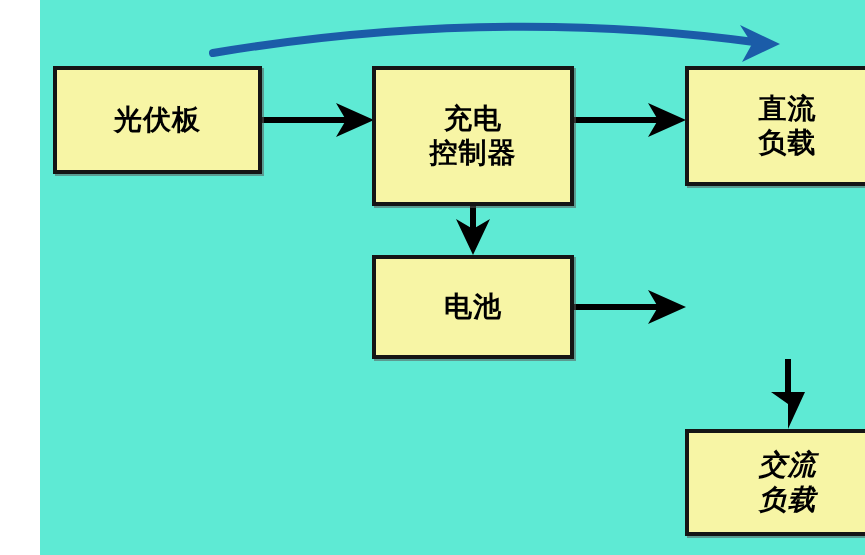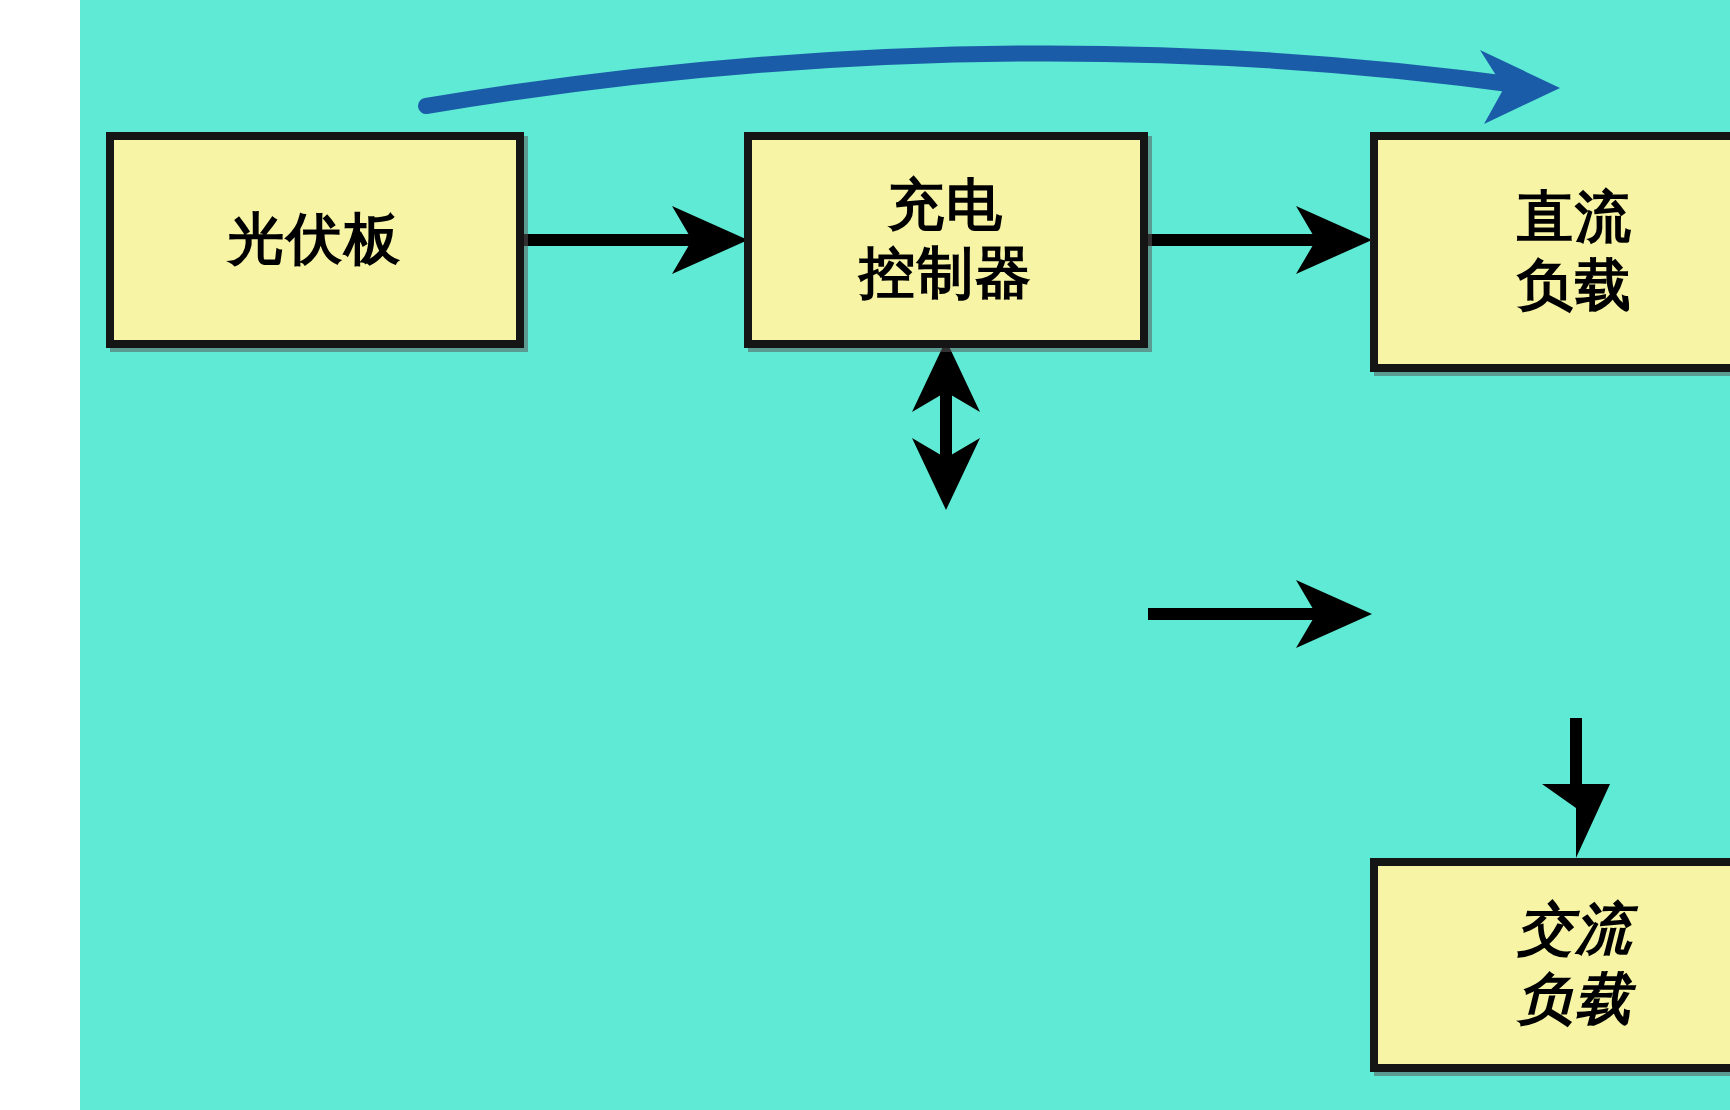--- a/index.html
+++ b/index.html
@@ -81,30 +81,33 @@
     <g>
       <path d="M 173,53 Q 455,6 722,43" fill="none" stroke="#1B5CA8" stroke-width="8" stroke-linecap="round"></path>
       <polygon points="700,25 740,44 702,62 712,44" fill="#1B5CA8"></polygon>
     </g>
   </svg>
 
   <div class="node" style="left:13px;  top:66px;  width:209px; height:108px;">
     <span class="label">光伏板</span>
   </div>
 
-  <div class="node" style="left:332px; top:66px;  width:202px; height:108px;">
+  <div class="node" style="left:332px; top:66px;  width:202px; height:140px;">
     <span class="label">充电
 控制器</span>
   </div>
 
   <div class="node" style="left:645px; top:66px;  width:205px; height:120px;">
     <span class="label">直流
 负载</span>
   </div>
 
+  <div class="node" style="left:332px; top:255px; width:202px; height:104px;">
+    <span class="label">电池</span>
+  </div>
 
 
   <div class="node" style="left:645px; top:429px; width:205px; height:107px;font-style:italic;">
     <span class="label">交流
 负载</span>
   </div>
 
 </div>
 
 </body></html>

